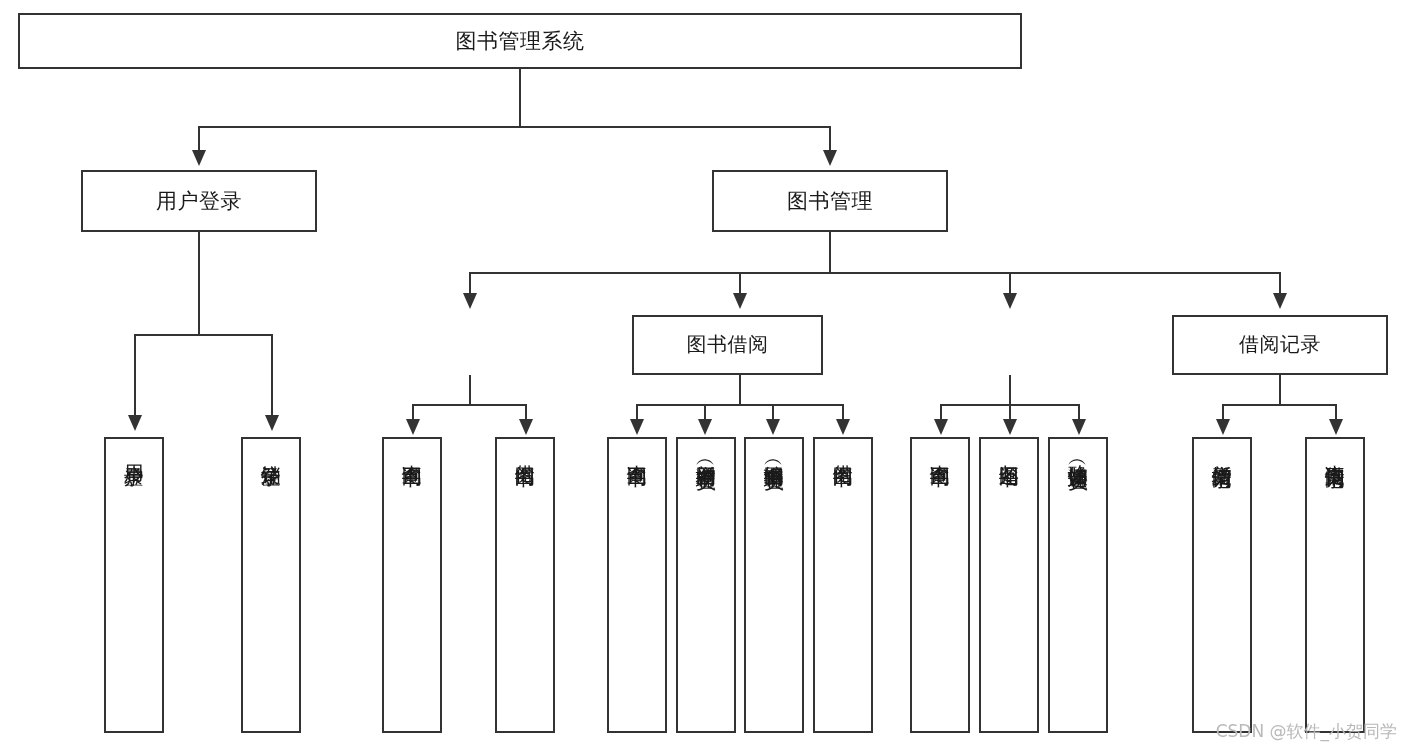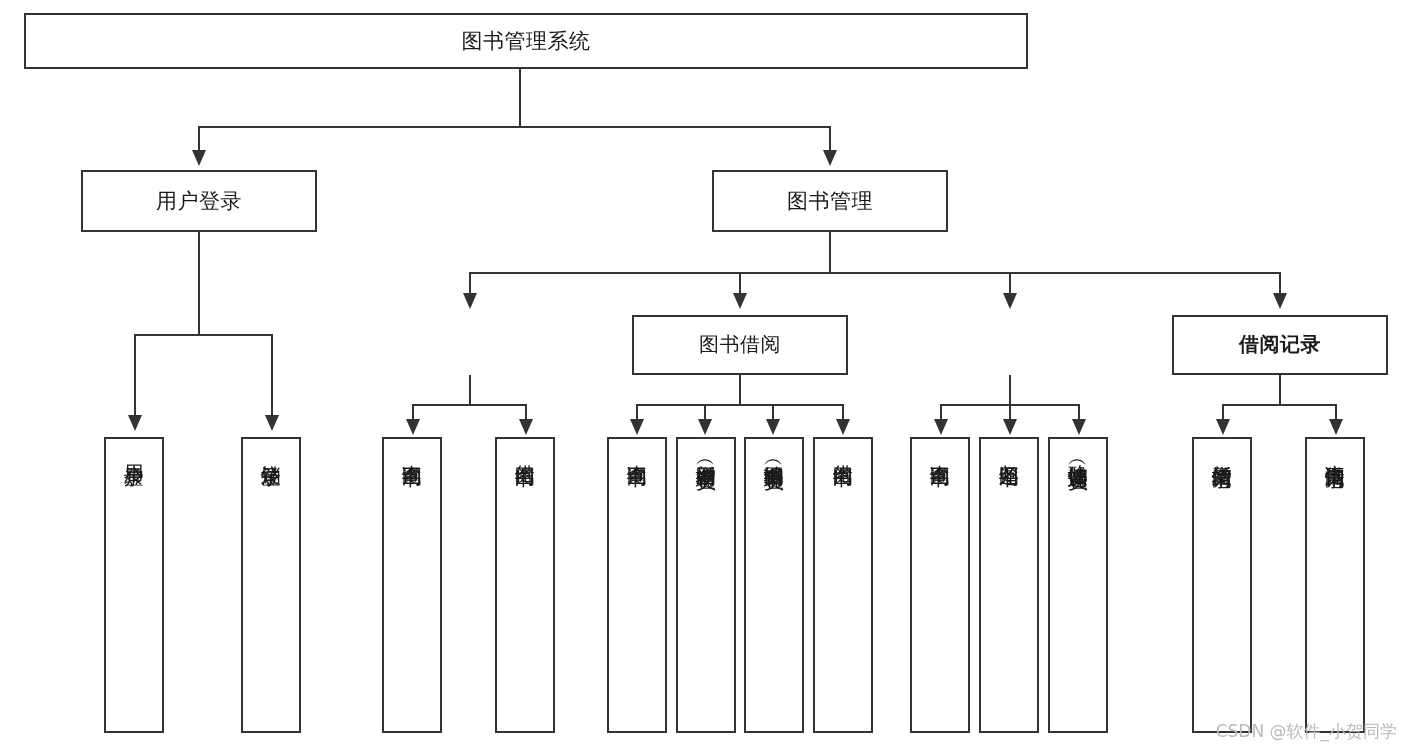--- a/index.html
+++ b/index.html
@@ -79,21 +79,21 @@
     color: #b9b9b9;
     white-space: nowrap;
     font-family: "DejaVu Sans", "Liberation Sans", sans-serif;
   }
 </style>
 </head>
 <body>
 
 <div id="canvas">
 
-  <div class="node root" style="left:24px; top:13px; width:1004px; height:56px;">
+  <div class="node root" style="left:18px; top:13px; width:1004px; height:56px;">
     <span class="label">图书管理系统</span>
   </div>
 
   <div class="conn v" style="left:519px; top:69px; width:2px; height:58px;"></div>
 
   <div class="conn h" style="left:198px; top:126px; width:633px; height:2px;"></div>
 
   <div class="conn v" style="left:198px; top:126px; width:2px; height:26px;"></div>
   <div class="arrow" style="left:192px; top:150px;"></div>
 
@@ -123,24 +123,24 @@
 
   <div class="conn v" style="left:739px; top:272px; width:2px; height:24px;"></div>
   <div class="arrow" style="left:733px; top:293px;"></div>
 
   <div class="conn v" style="left:1009px; top:272px; width:2px; height:24px;"></div>
   <div class="arrow" style="left:1003px; top:293px;"></div>
 
   <div class="conn v" style="left:1279px; top:272px; width:2px; height:24px;"></div>
   <div class="arrow" style="left:1273px; top:293px;"></div>
 
-  <div class="node lvl3" style="left:632px; top:315px; width:216px; height:60px;">
+  <div class="node lvl3" style="left:632px; top:315px; width:191px; height:60px;">
     <span class="label">图书借阅</span>
   </div>
-  <div class="node lvl3" style="left:1172px; top:315px; width:216px; height:60px;font-weight:bold;">
+  <div class="node lvl3" style="left:1172px; top:315px; width:216px; height:60px;">
     <span class="label">借阅记录</span>
   </div>
 
   <div class="conn v" style="left:469px; top:375px; width:2px; height:31px;"></div>
   <div class="conn h" style="left:412px; top:404px; width:115px; height:2px;"></div>
   <div class="conn v" style="left:412px; top:404px; width:2px; height:18px;"></div>
   <div class="arrow" style="left:406px; top:419px;"></div>
   <div class="conn v" style="left:525px; top:404px; width:2px; height:18px;"></div>
   <div class="arrow" style="left:519px; top:419px;"></div>
 

